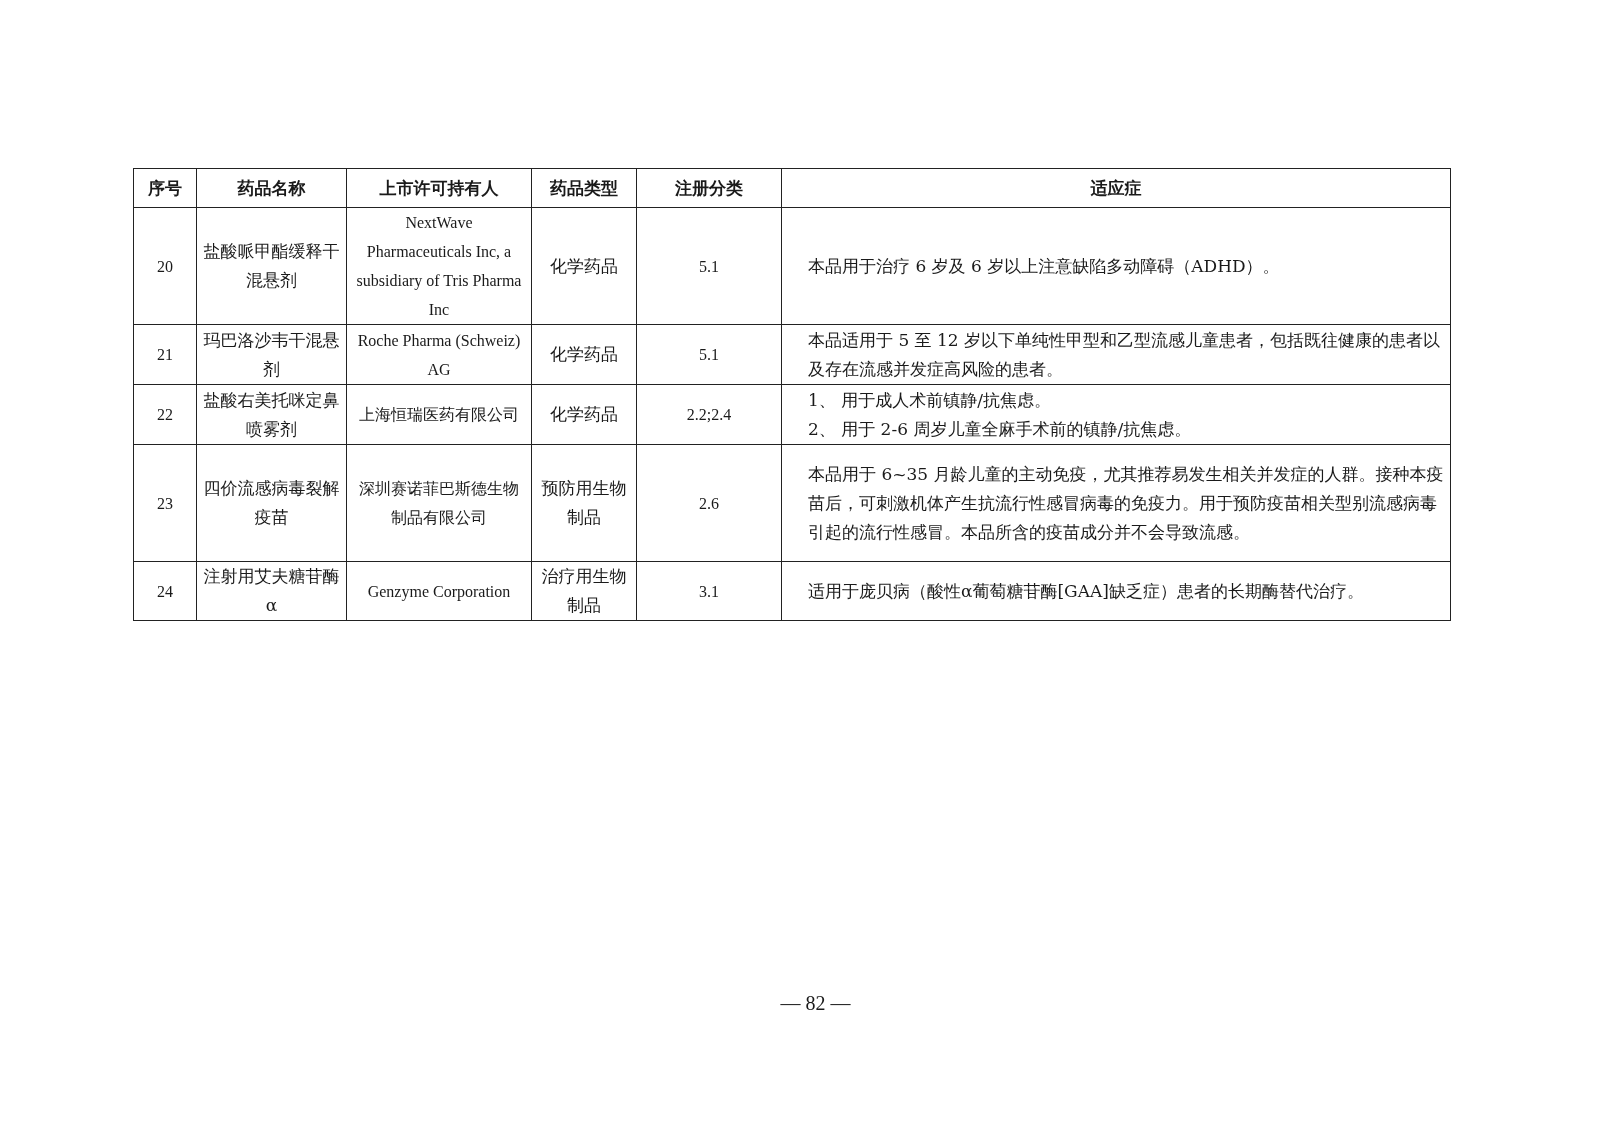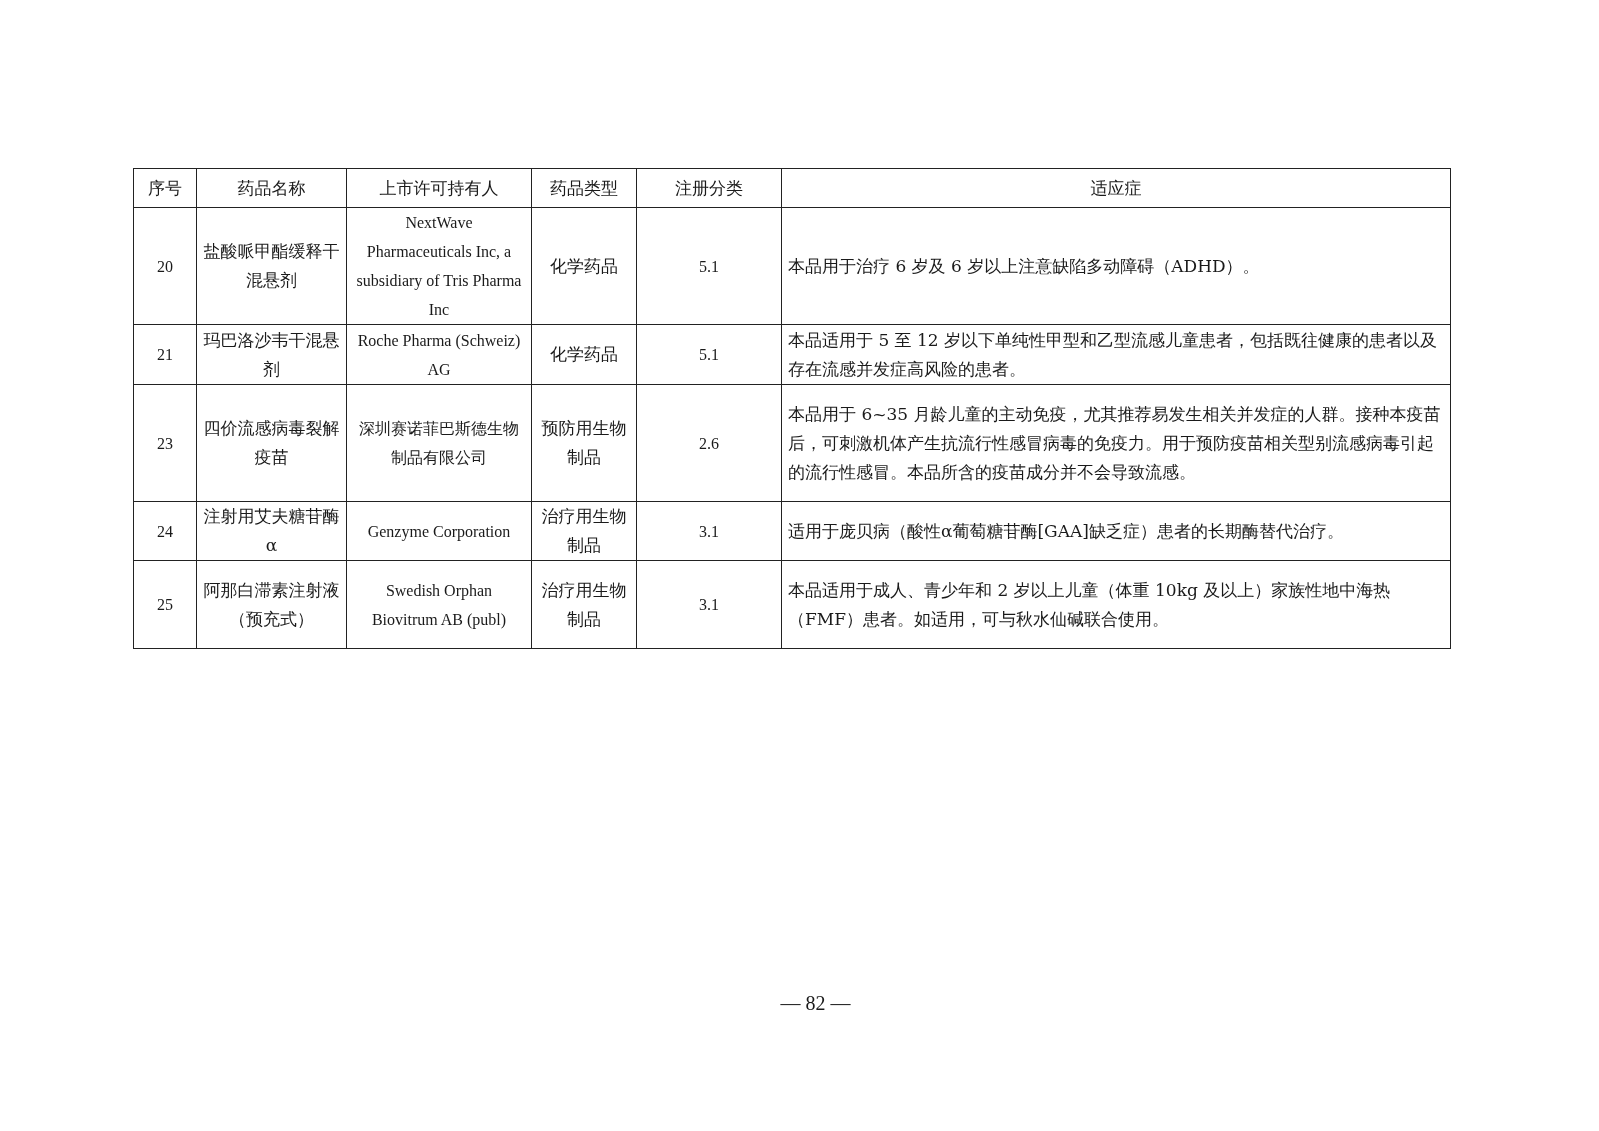--- a/index.html
+++ b/index.html
@@ -1,27 +1,27 @@
 <!DOCTYPE html>
 <html><head>
   <meta charset="utf-8">
   <style>
     html, body { margin: 0; padding: 0; background: #ffffff; }
     body { width: 1599px; height: 1131px; position: relative; overflow: hidden;
       font-family: "DejaVu Serif", "Liberation Serif", serif; color: #1a1a1a; }
     table.drug-table { position: absolute; left: 133px; top: 168px; width: 1317px;
       border-collapse: collapse; table-layout: fixed; font-size: 17px; line-height: 29px; }
     table.drug-table th, table.drug-table td { border: 1.6px solid #222; padding: 0 6px; vertical-align: middle; }
-    table.drug-table th { font-family: "DejaVu Sans", "Liberation Sans", sans-serif; font-weight: normal; font-size: 17px; height: 38px; text-align: center; }
+    table.drug-table th { font-family: "DejaVu Sans", "Liberation Sans", sans-serif; font-weight: bold; font-size: 17px; height: 38px; text-align: center; }
     td.c { text-align: center; }
     td.ind { text-align: left; padding-left: 10px; padding-right: 8px; }
     td.latin { font-family: "Liberation Serif", serif; font-size: 16px; }
     .page-number { position: absolute; left: 16px; width: 1599px; top: 992px; text-align: center;
       font-family: "Liberation Serif", serif; font-size: 20px; }
-    .ind-line { display: block; }
+    .ind-line { display: block; margin-left: 20px; }
   </style>
 </head>
 <body>
 
 <table class="drug-table">
   <colgroup>
     <col style="width:63px">
       <col style="width:150px">
       <col style="width:185px">
     <col style="width:105px">
@@ -52,46 +52,47 @@
       <tr style="height: 60px;">
         <td class="c latin">21</td>
         <td class="c">玛巴洛沙韦干混悬剂</td>
         <td class="c latin">Roche Pharma (Schweiz) AG</td>
         <td class="c">化学药品</td>
         <td class="c latin">5.1</td>
         <td class="ind">
           <span class="ind-line">本品适用于 5 至 12 岁以下单纯性甲型和乙型流感儿童患者，包括既往健康的患者以及存在流感并发症高风险的患者。</span>
         </td>
       </tr>
+      <tr style="height: 60px;">
+        <td class="c latin">22</td>
+        <td class="c">盐酸右美托咪定鼻喷雾剂</td>
+        <td class="c latin">上海恒瑞医药有限公司</td>
+        <td class="c">化学药品</td>
+        <td class="c latin">2.2;2.4</td>
+        <td class="ind">
+          <span class="ind-line">1、 用于成人术前镇静/抗焦虑。</span>
+          <span class="ind-line">2、 用于 2-6 周岁儿童全麻手术前的镇静/抗焦虑。</span>
+        </td>
+      </tr>
       <tr style="height: 117px;">
         <td class="c latin">23</td>
         <td class="c">四价流感病毒裂解疫苗</td>
         <td class="c latin">深圳赛诺菲巴斯德生物制品有限公司</td>
         <td class="c">预防用生物制品</td>
         <td class="c latin">2.6</td>
         <td class="ind">
           <span class="ind-line">本品用于 6~35 月龄儿童的主动免疫，尤其推荐易发生相关并发症的人群。接种本疫苗后，可刺激机体产生抗流行性感冒病毒的免疫力。用于预防疫苗相关型别流感病毒引起的流行性感冒。本品所含的疫苗成分并不会导致流感。</span>
         </td>
       </tr>
       <tr style="height: 59px;">
         <td class="c latin">24</td>
         <td class="c">注射用艾夫糖苷酶α</td>
         <td class="c latin">Genzyme Corporation</td>
         <td class="c">治疗用生物制品</td>
         <td class="c latin">3.1</td>
         <td class="ind">
           <span class="ind-line">适用于庞贝病（酸性α葡萄糖苷酶[GAA]缺乏症）患者的长期酶替代治疗。</span>
         </td>
       </tr>
-      <tr style="height: 88px;">
-        <td class="c latin">25</td>
-        <td class="c">阿那白滞素注射液（预充式）</td>
-        <td class="c latin">Swedish Orphan Biovitrum AB (publ)</td>
-        <td class="c">治疗用生物制品</td>
-        <td class="c latin">3.1</td>
-        <td class="ind">
-          <span class="ind-line">本品适用于成人、青少年和 2 岁以上儿童（体重 10kg 及以上）家族性地中海热（FMF）患者。如适用，可与秋水仙碱联合使用。</span>
-        </td>
-      </tr>
     </tbody>
 </table>
 
 <div class="page-number">— 82 —</div>
 
 </body></html>

